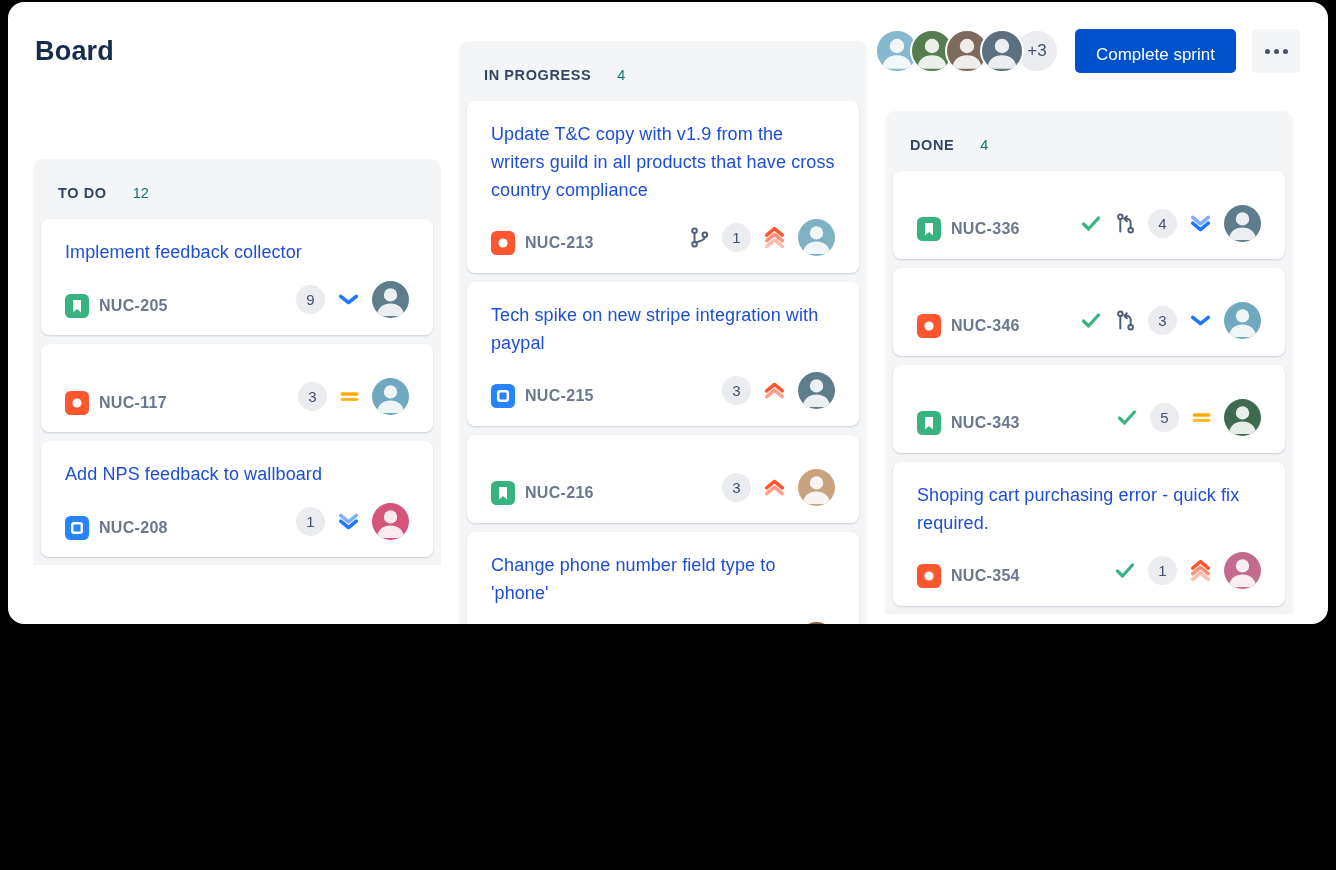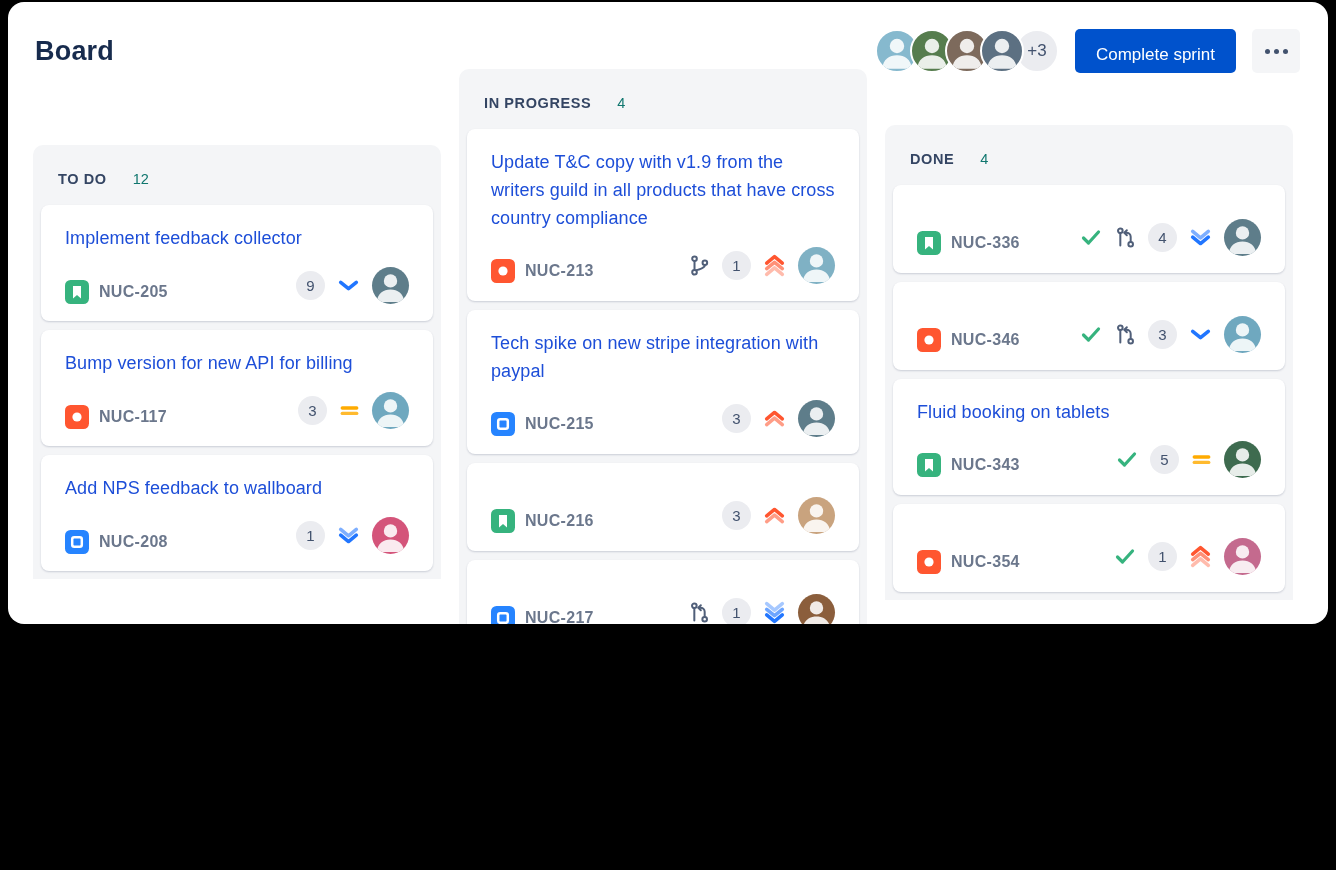--- a/index.html
+++ b/index.html
@@ -153,21 +153,20 @@
                 <span class="avatar" style="background: rgb(94, 125, 138);">
                   <svg viewBox="0 0 36 36" xmlns="http://www.w3.org/2000/svg">
                     <circle cx="18" cy="13.5" r="6.5" fill="rgba(255,255,255,.88)"></circle>
                     <path d="M4.5 34 C5.5 25.5 11 21.8 18 21.8 S30.5 25.5 31.5 34 Z" fill="rgba(255,255,255,.88)"></path>
                   </svg>
                 </span>
               </div>
             </div>
           </div>
           <div class="card">
-            <div class="card-title">Bump version for new API for billing</div>
             <div class="card-footer">
               <div class="footer-left">
                 <span class="type-icon">
                   <svg width="24" height="24" viewBox="0 0 24 24" xmlns="http://www.w3.org/2000/svg">
                     <rect width="24" height="24" rx="5.5" fill="#FF5630"></rect>
                     <circle cx="12" cy="12" r="4.6" fill="#fff"></circle>
                   </svg>
                 </span>
                 <span class="card-key">NUC-117</span>
               </div>
@@ -315,20 +314,21 @@
                 <span class="avatar" style="background: rgb(201, 163, 126);">
                   <svg viewBox="0 0 36 36" xmlns="http://www.w3.org/2000/svg">
                     <circle cx="18" cy="13.5" r="6.5" fill="rgba(255,255,255,.88)"></circle>
                     <path d="M4.5 34 C5.5 25.5 11 21.8 18 21.8 S30.5 25.5 31.5 34 Z" fill="rgba(255,255,255,.88)"></path>
                   </svg>
                 </span>
               </div>
             </div>
           </div>
           <div class="card">
+            <div class="card-title">Change phone number field type to 'phone'</div>
             <div class="card-footer">
               <div class="footer-left">
                 <span class="type-icon">
                   <svg width="24" height="24" viewBox="0 0 24 24" xmlns="http://www.w3.org/2000/svg">
                     <rect width="24" height="24" rx="5.5" fill="#2684FF"></rect>
                     <rect x="7.2" y="7.2" width="9.6" height="9.6" rx="2" fill="none" stroke="#fff" stroke-width="2.5"></rect>
                   </svg>
                 </span>
                 <span class="card-key">NUC-217</span>
               </div>
@@ -444,21 +444,20 @@
                 <span class="avatar" style="background: rgb(111, 168, 191);">
                   <svg viewBox="0 0 36 36" xmlns="http://www.w3.org/2000/svg">
                     <circle cx="18" cy="13.5" r="6.5" fill="rgba(255,255,255,.88)"></circle>
                     <path d="M4.5 34 C5.5 25.5 11 21.8 18 21.8 S30.5 25.5 31.5 34 Z" fill="rgba(255,255,255,.88)"></path>
                   </svg>
                 </span>
               </div>
             </div>
           </div>
           <div class="card">
-            <div class="card-title">Fluid booking on tablets</div>
             <div class="card-footer">
               <div class="footer-left">
                 <span class="type-icon">
                   <svg width="24" height="24" viewBox="0 0 24 24" xmlns="http://www.w3.org/2000/svg">
                     <rect width="24" height="24" rx="5.5" fill="#36B37E"></rect>
                     <path d="M8 6 h8 v12.5 l-4 -3.6 -4 3.6 Z" fill="#fff"></path>
                   </svg>
                 </span>
                 <span class="card-key">NUC-343</span>
               </div>
@@ -478,20 +477,21 @@
                 <span class="avatar" style="background: rgb(62, 107, 79);">
                   <svg viewBox="0 0 36 36" xmlns="http://www.w3.org/2000/svg">
                     <circle cx="18" cy="13.5" r="6.5" fill="rgba(255,255,255,.88)"></circle>
                     <path d="M4.5 34 C5.5 25.5 11 21.8 18 21.8 S30.5 25.5 31.5 34 Z" fill="rgba(255,255,255,.88)"></path>
                   </svg>
                 </span>
               </div>
             </div>
           </div>
           <div class="card">
+            <div class="card-title">Shoping cart purchasing error - quick fix required.</div>
             <div class="card-footer">
               <div class="footer-left">
                 <span class="type-icon">
                   <svg width="24" height="24" viewBox="0 0 24 24" xmlns="http://www.w3.org/2000/svg">
                     <rect width="24" height="24" rx="5.5" fill="#FF5630"></rect>
                     <circle cx="12" cy="12" r="4.6" fill="#fff"></circle>
                   </svg>
                 </span>
                 <span class="card-key">NUC-354</span>
               </div>

